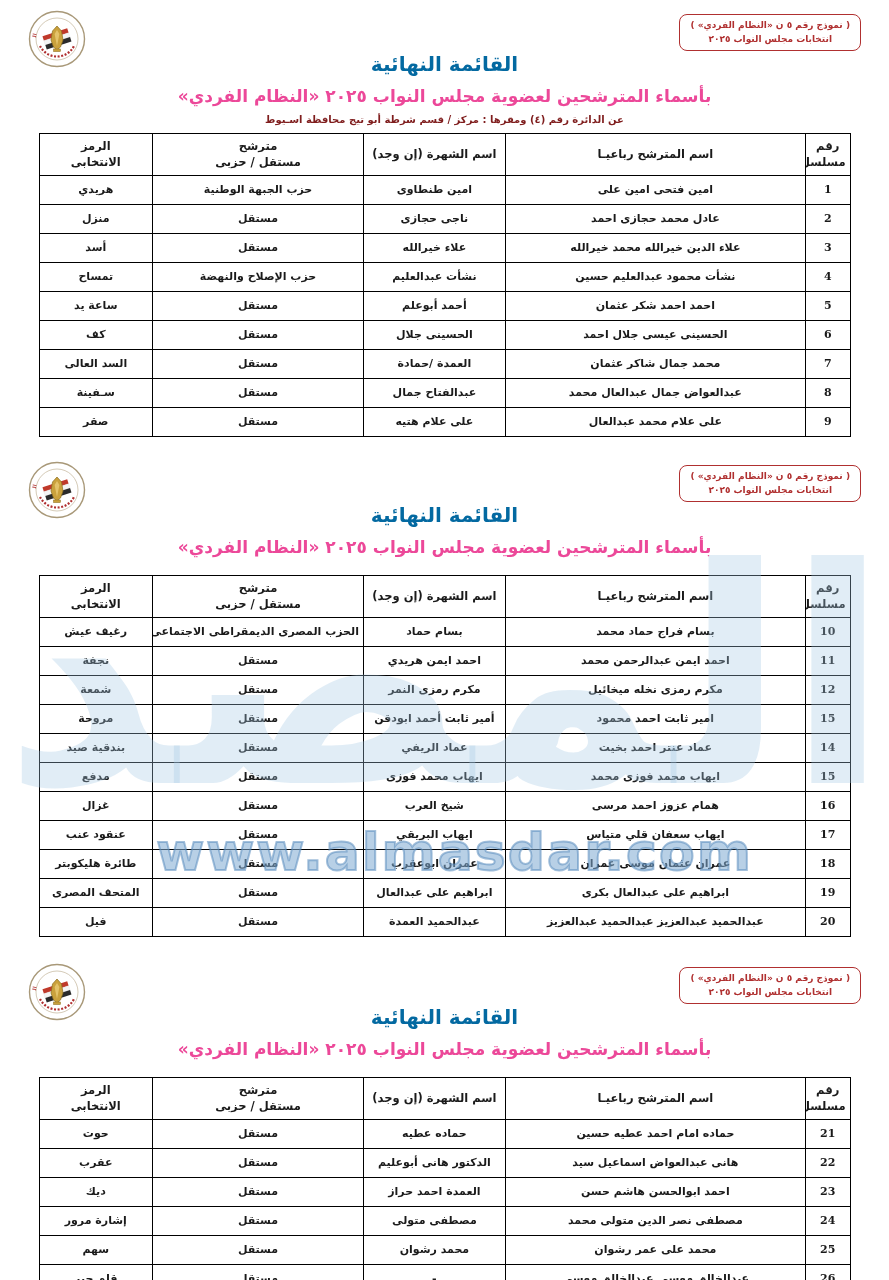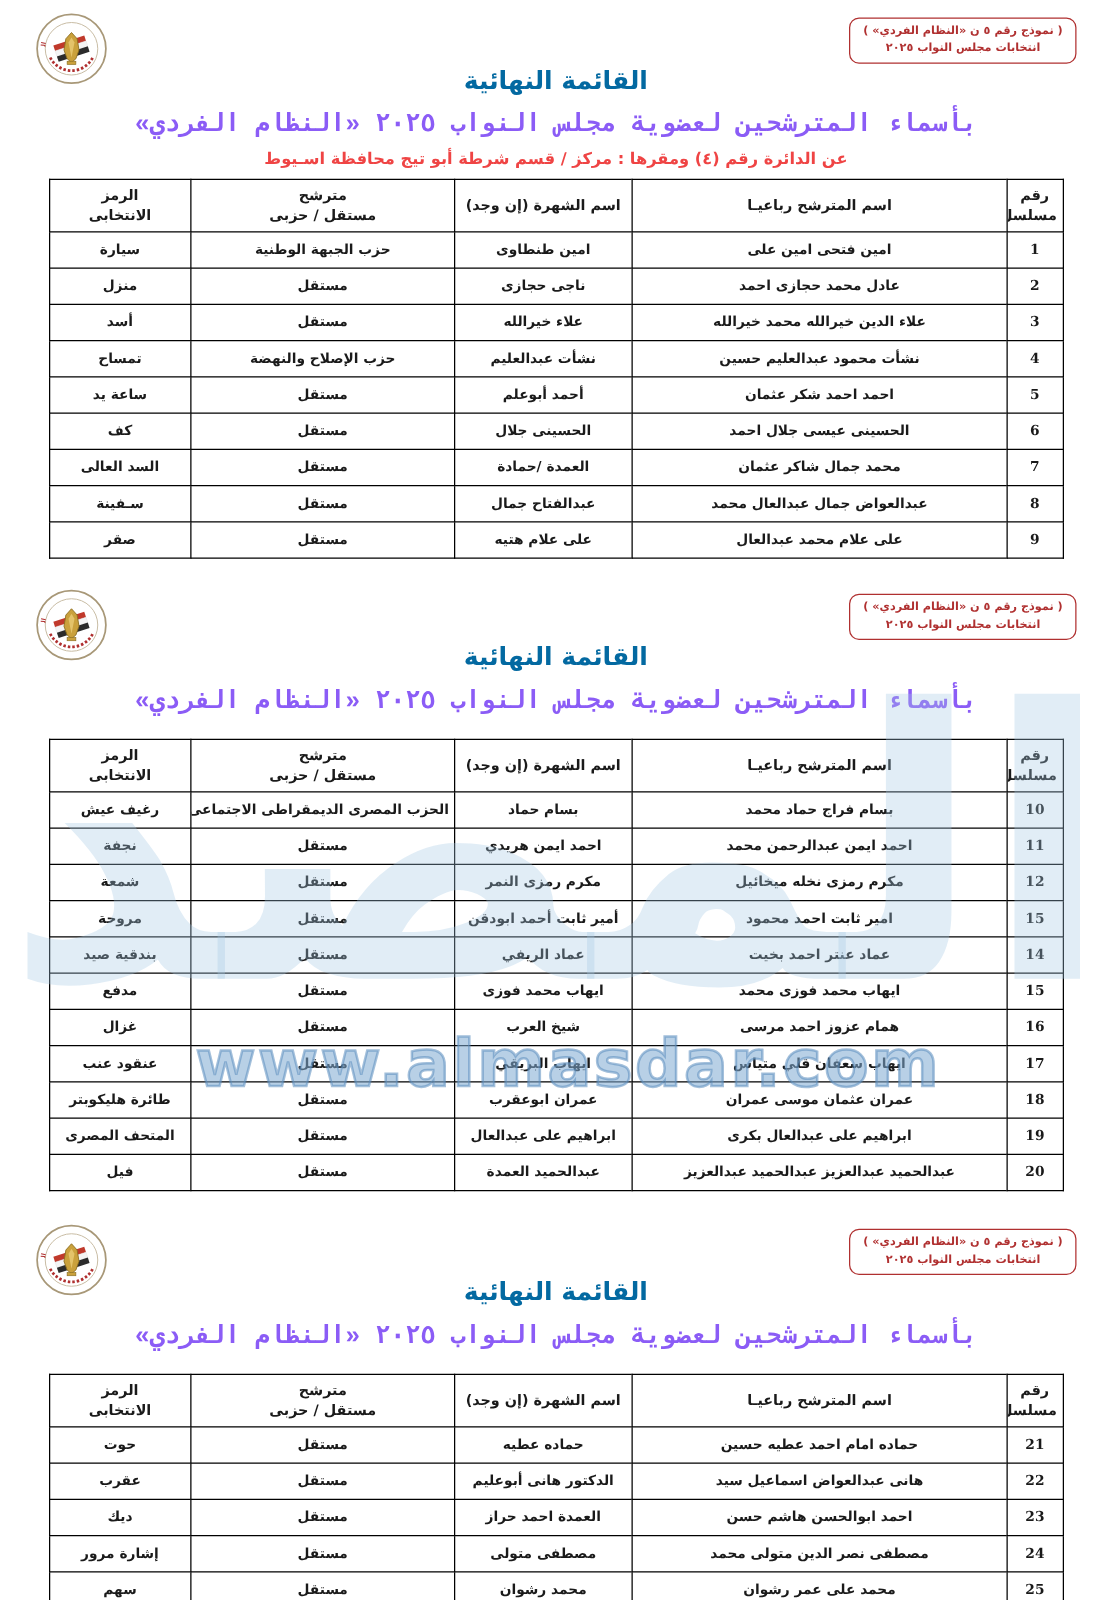--- a/index.html
+++ b/index.html
@@ -10,22 +10,22 @@
   }
   .sheet { position:relative; padding:10px 28px 0 28px; }
   .sec-top { display:flex; flex-direction:row-reverse; justify-content:space-between; align-items:flex-start; height:60px; }
   .form-box {
     border:1.5px solid #b03030; border-radius:8px; color:#b03030;
     font-size:9px; font-weight:bold; text-align:center; padding:4px 10px; margin-top:4px; line-height:1.5;
   }
   .emblem { width:58px; height:58px; }
   .titles { text-align:center; margin-top:-18px; }
   .doc-title { color:#0369a1; font-size:20px; font-weight:bold; margin-bottom:10px; }
-  .doc-subtitle { color:#8b5cf6; font-size:20px; font-weight:bold; margin-bottom:8px;font-family:Liberation Mono, monospace; }
-  .district { color:#ef4444; font-size:13px; font-weight:bold; margin-bottom:8px; min-height:2px; }
+  .doc-subtitle { color:#ec4899; font-size:17px; font-weight:bold; margin-bottom:8px; }
+  .district { color:#7f1d1d; font-size:10px; font-weight:bold; margin-bottom:8px; min-height:2px; }
   table.cand {
     width:812px; margin:4px auto 0 auto; border-collapse:collapse; table-layout:fixed;
     direction:rtl; background:#fff;
   }
   table.cand th, table.cand td {
     border:1.2px solid #000; text-align:center; vertical-align:middle;
     font-size:11px; font-weight:bold; padding:2px 4px; height:29px; line-height:1.35;
     overflow:hidden; white-space:nowrap;
   }
   table.cand th { height:42px; font-size:11.5px; }
@@ -108,21 +108,21 @@
               <div>الانتخابى</div>
           </th>
         </tr>
       </thead>
       <tbody>
           <tr>
             <td>1</td>
             <td>امين فتحى امين على</td>
             <td>امين طنطاوى</td>
             <td>حزب الجبهة الوطنية</td>
-            <td>سيارة</td>
+            <td>هريدي</td>
           </tr>
           <tr>
             <td>2</td>
             <td>عادل محمد حجازى احمد</td>
             <td>ناجى حجازى</td>
             <td>مستقل</td>
             <td>منزل</td>
           </tr>
           <tr>
             <td>3</td>

